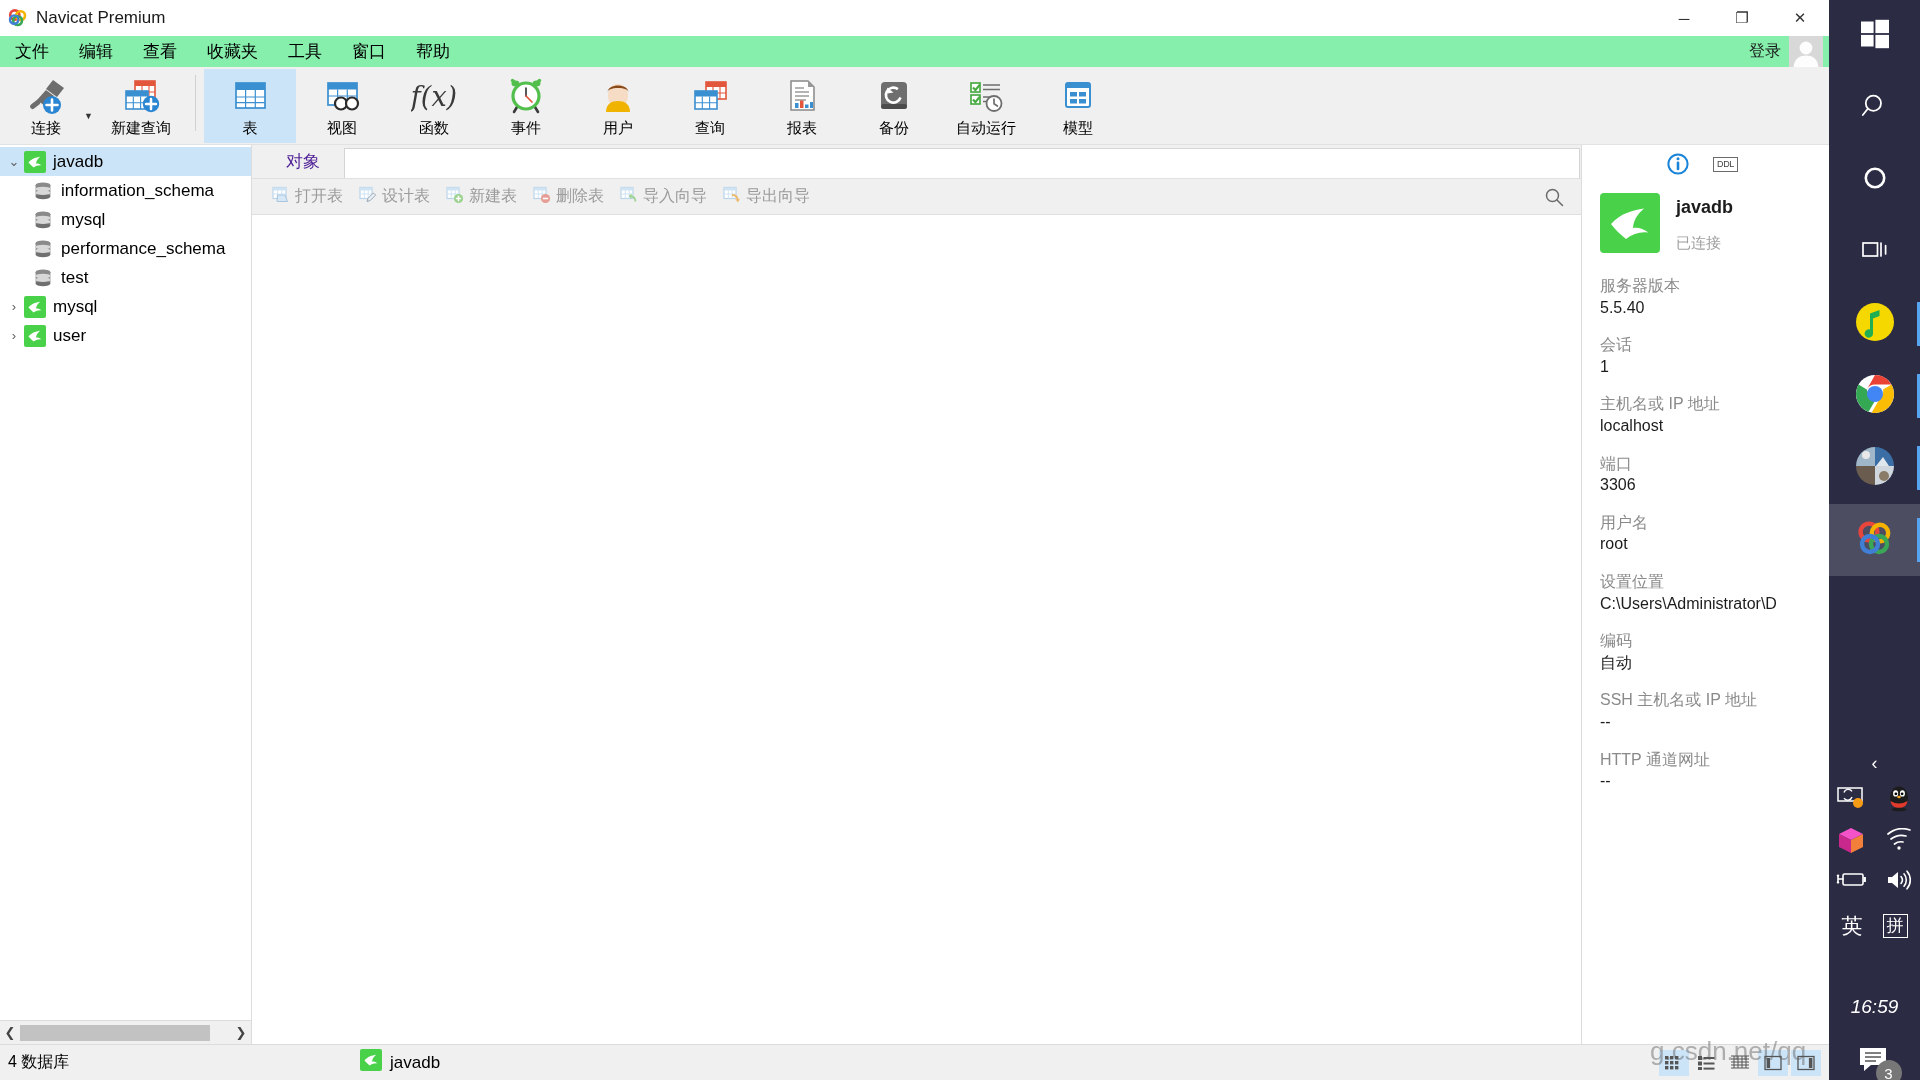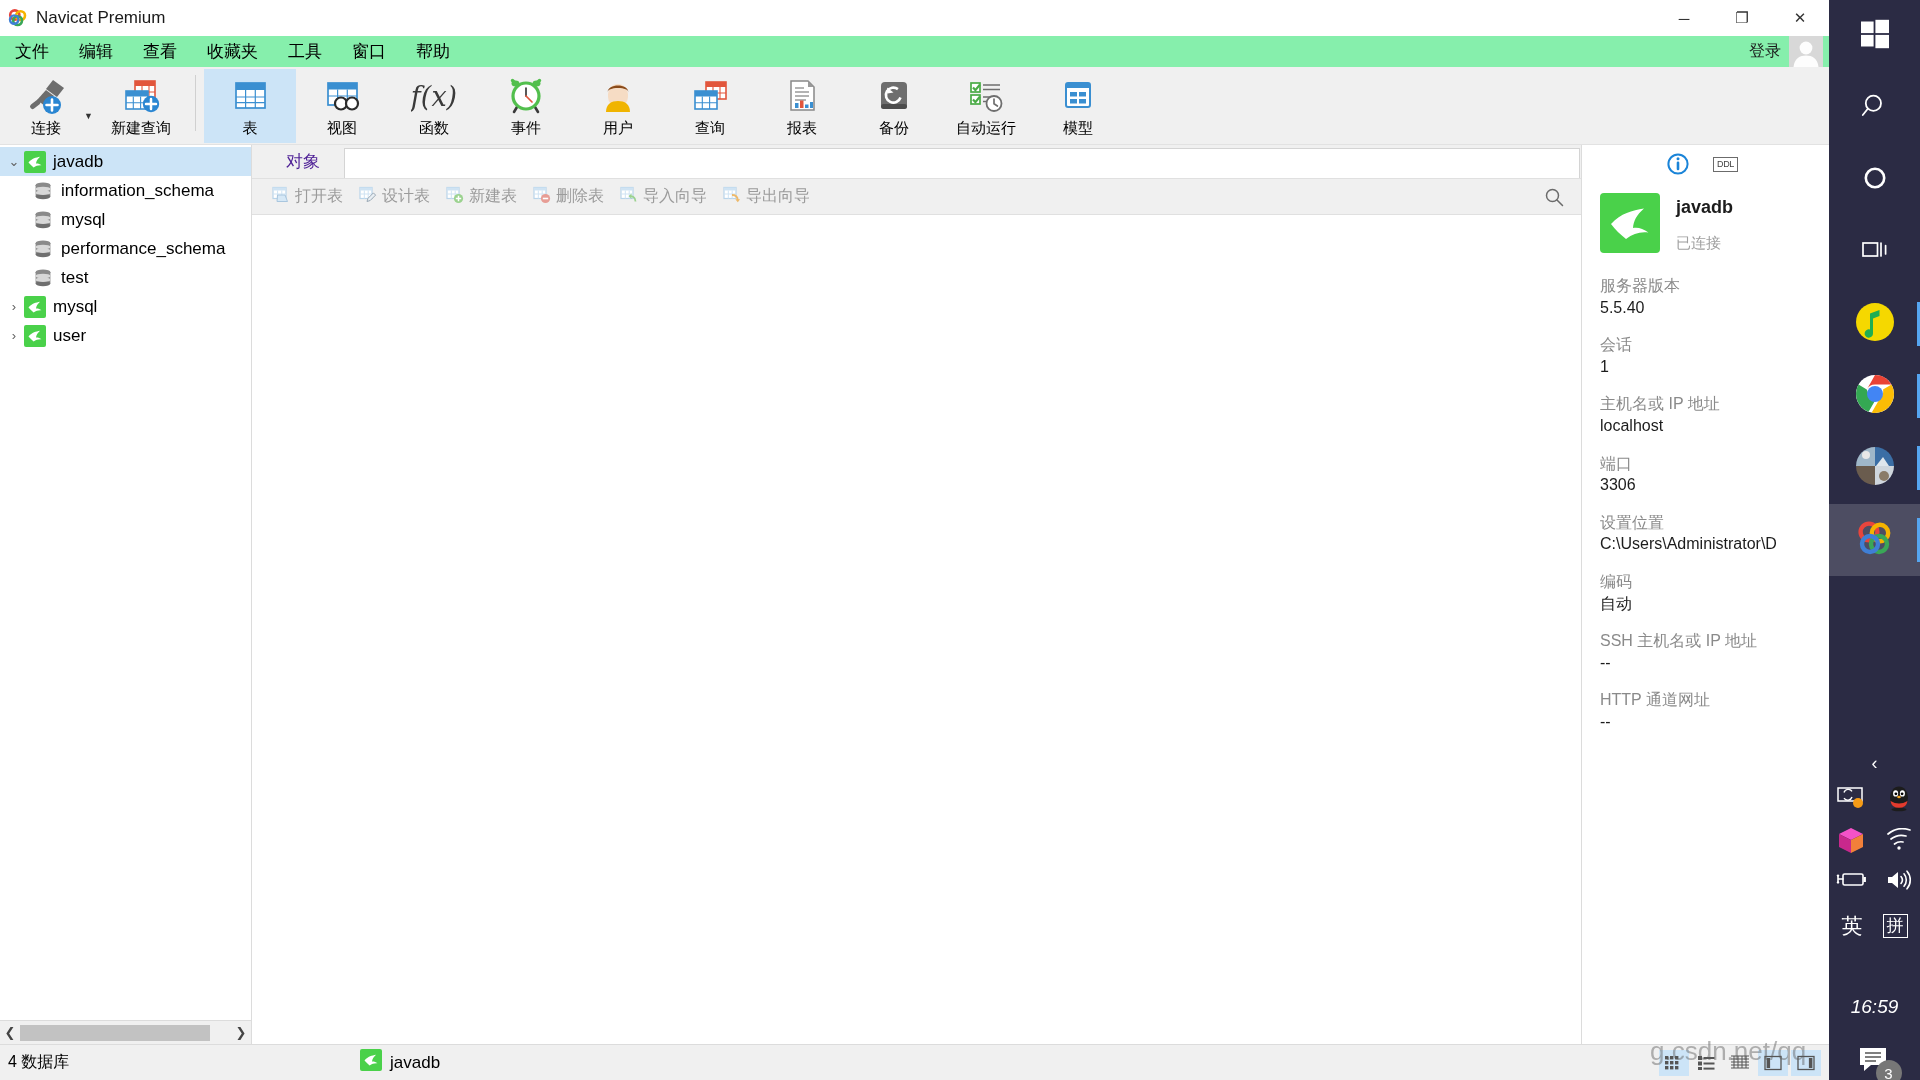--- a/index.html
+++ b/index.html
@@ -699,20 +699,24 @@
             <div class="rp-k">会话</div>
             <div class="rp-v">1</div>
           </div>
           <div class="rp-f">
             <div class="rp-k">主机名或 IP 地址</div>
             <div class="rp-v">localhost</div>
           </div>
           <div class="rp-f">
             <div class="rp-k">端口</div>
             <div class="rp-v">3306</div>
+          </div>
+          <div class="rp-f">
+            <div class="rp-k">用户名</div>
+            <div class="rp-v">root</div>
           </div>
           <div class="rp-f">
             <div class="rp-k">设置位置</div>
             <div class="rp-v">C:\Users\Administrator\D</div>
           </div>
           <div class="rp-f">
             <div class="rp-k">编码</div>
             <div class="rp-v">自动</div>
           </div>
           <div class="rp-f">

